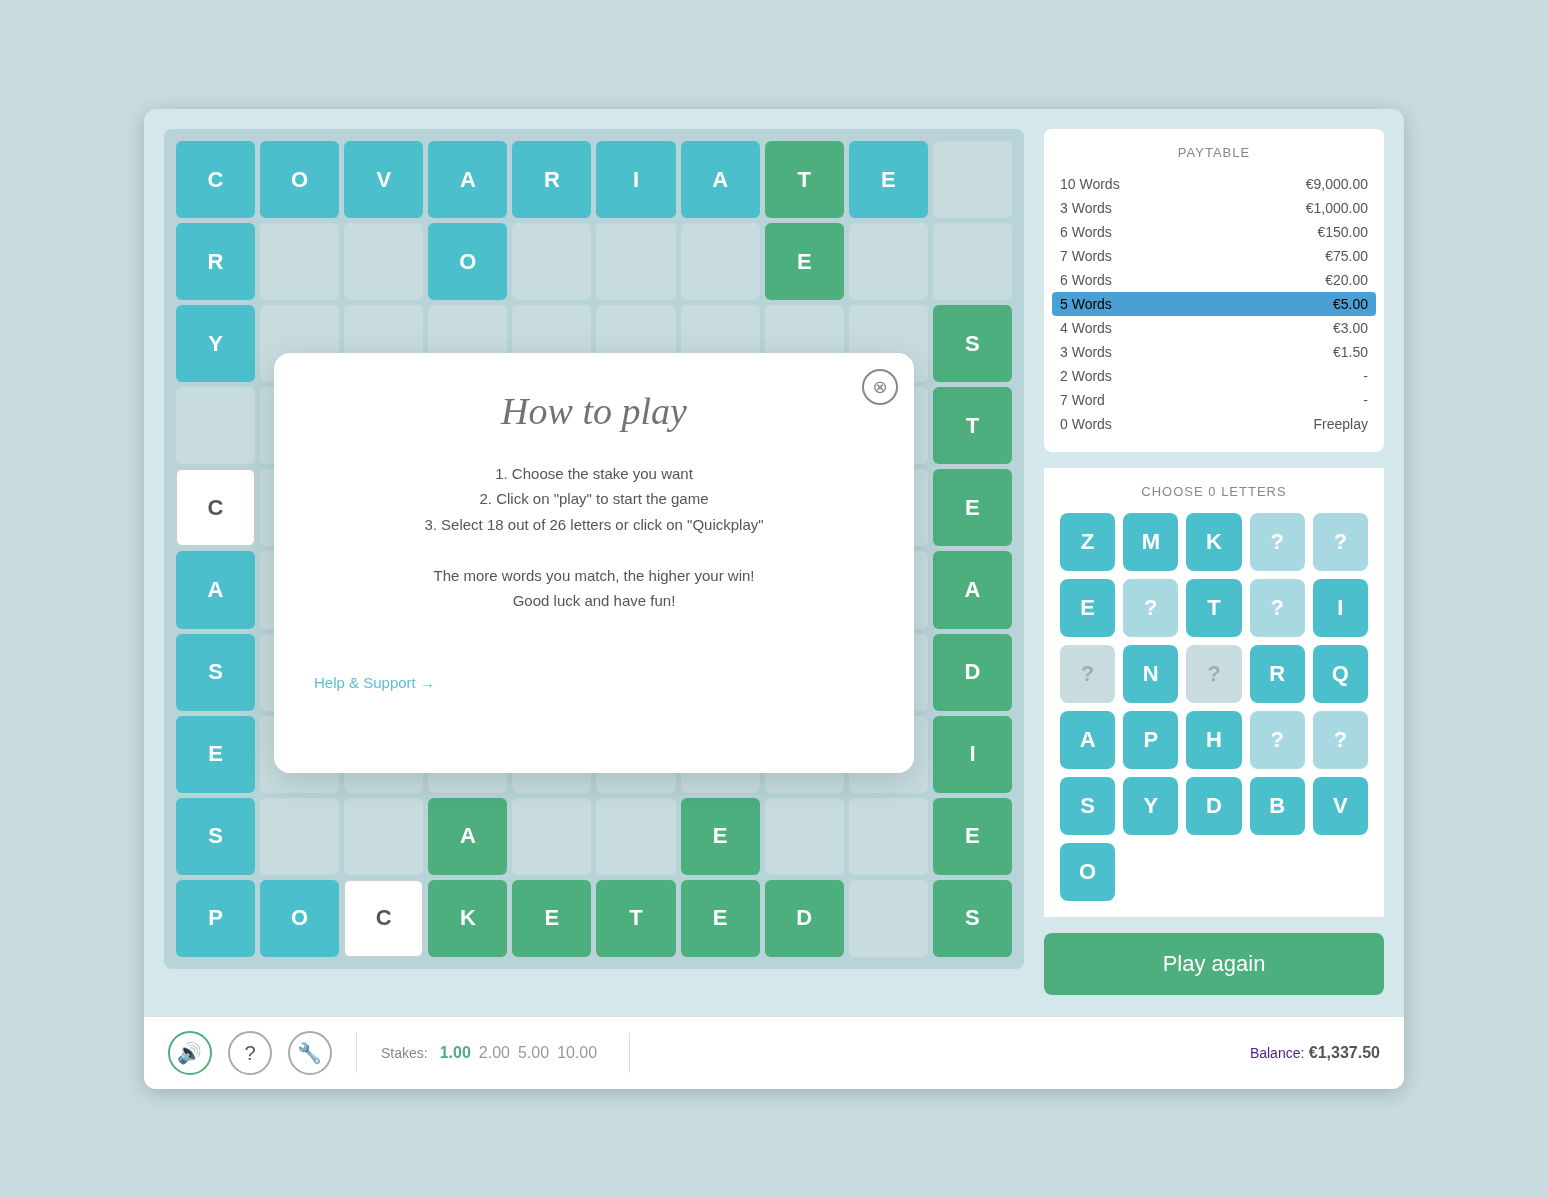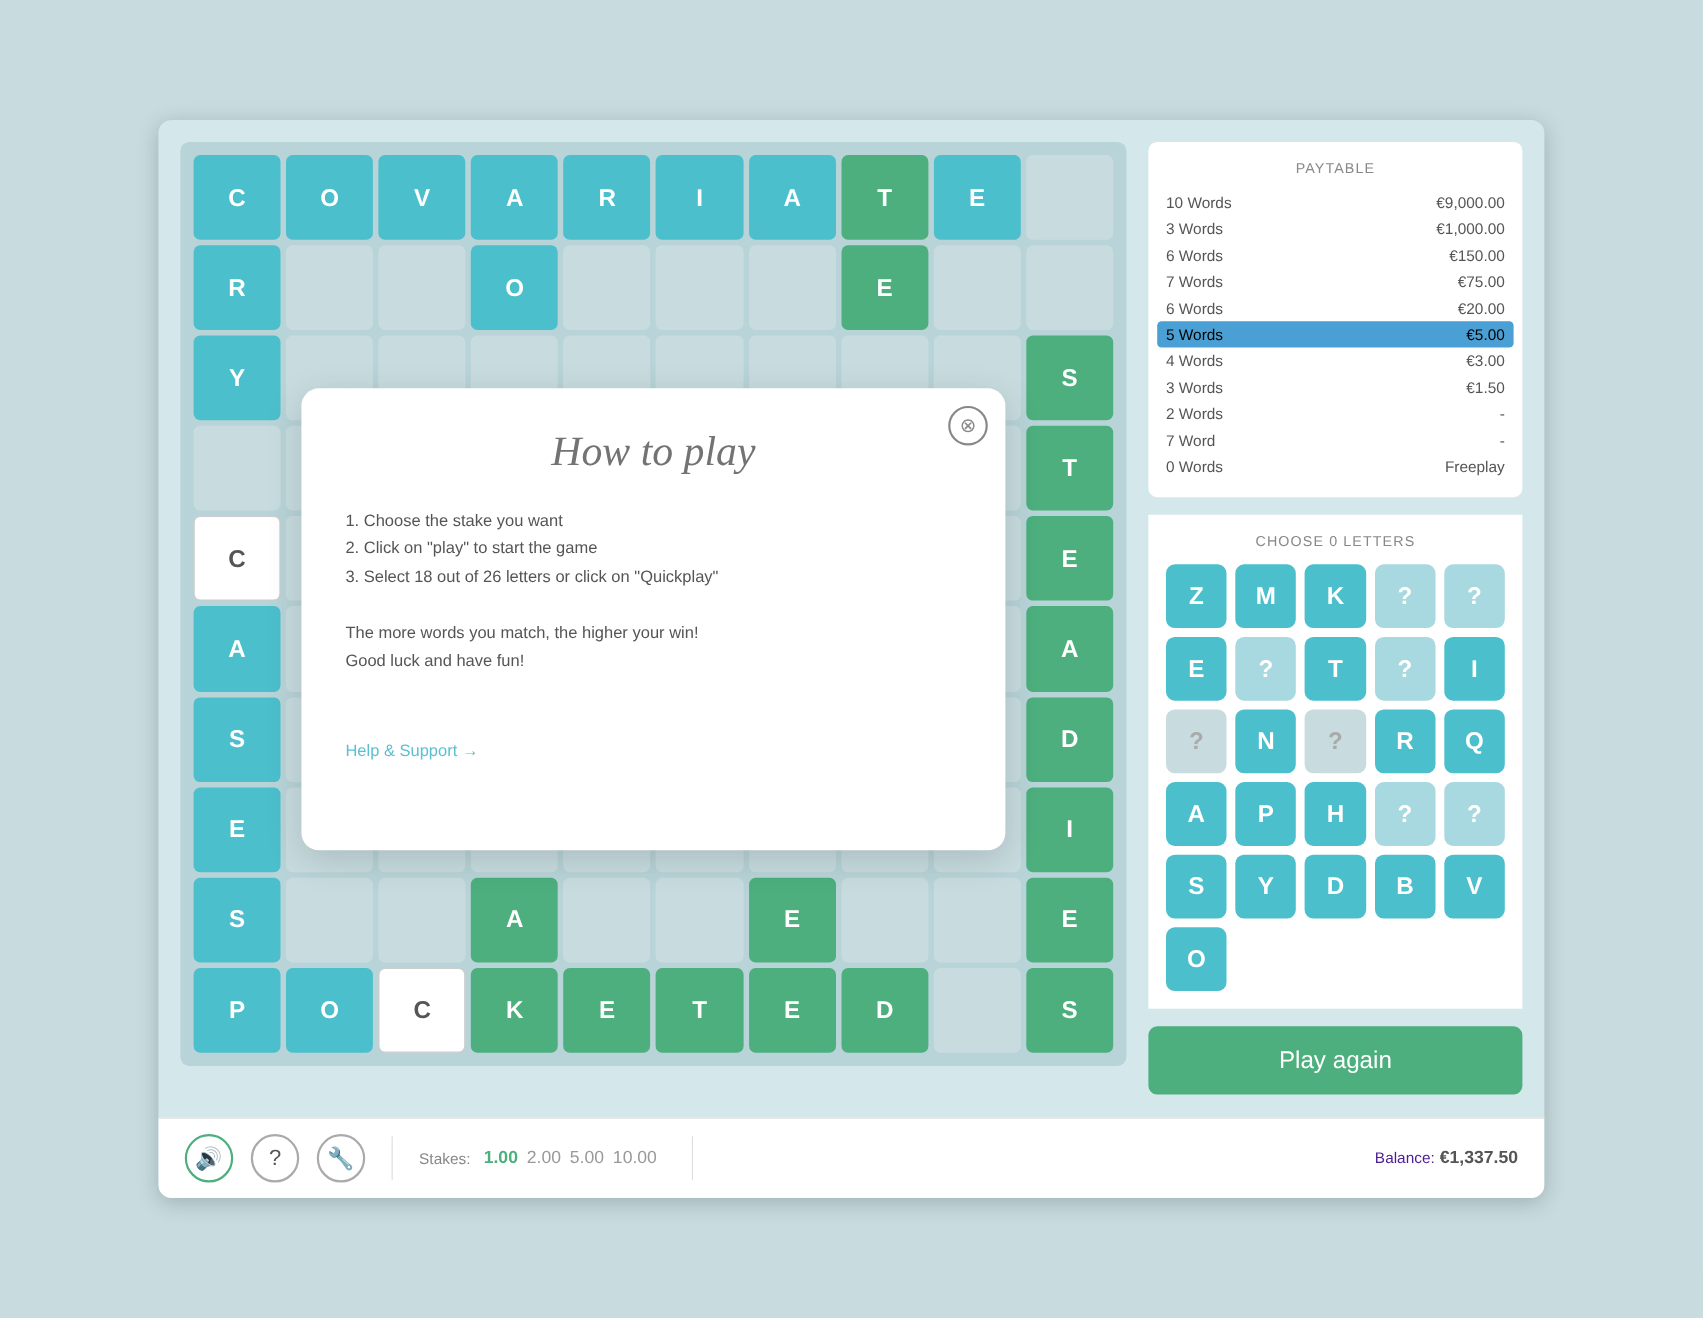--- a/index.html
+++ b/index.html
@@ -101,20 +101,21 @@
       text-align: center;
       margin-bottom: 28px;
       font-style: italic;
       font-weight: normal;
     }
     .modal-instructions {
       color: #555;
       font-size: 15px;
       line-height: 1.7;
       margin-bottom: 20px;
+      text-align: center;
     }
     .modal-footer {
       margin-top: 60px;
     }
     .modal-support-link {
       color: #5bbfd4;
       text-decoration: none;
       font-size: 15px;
     }
 

